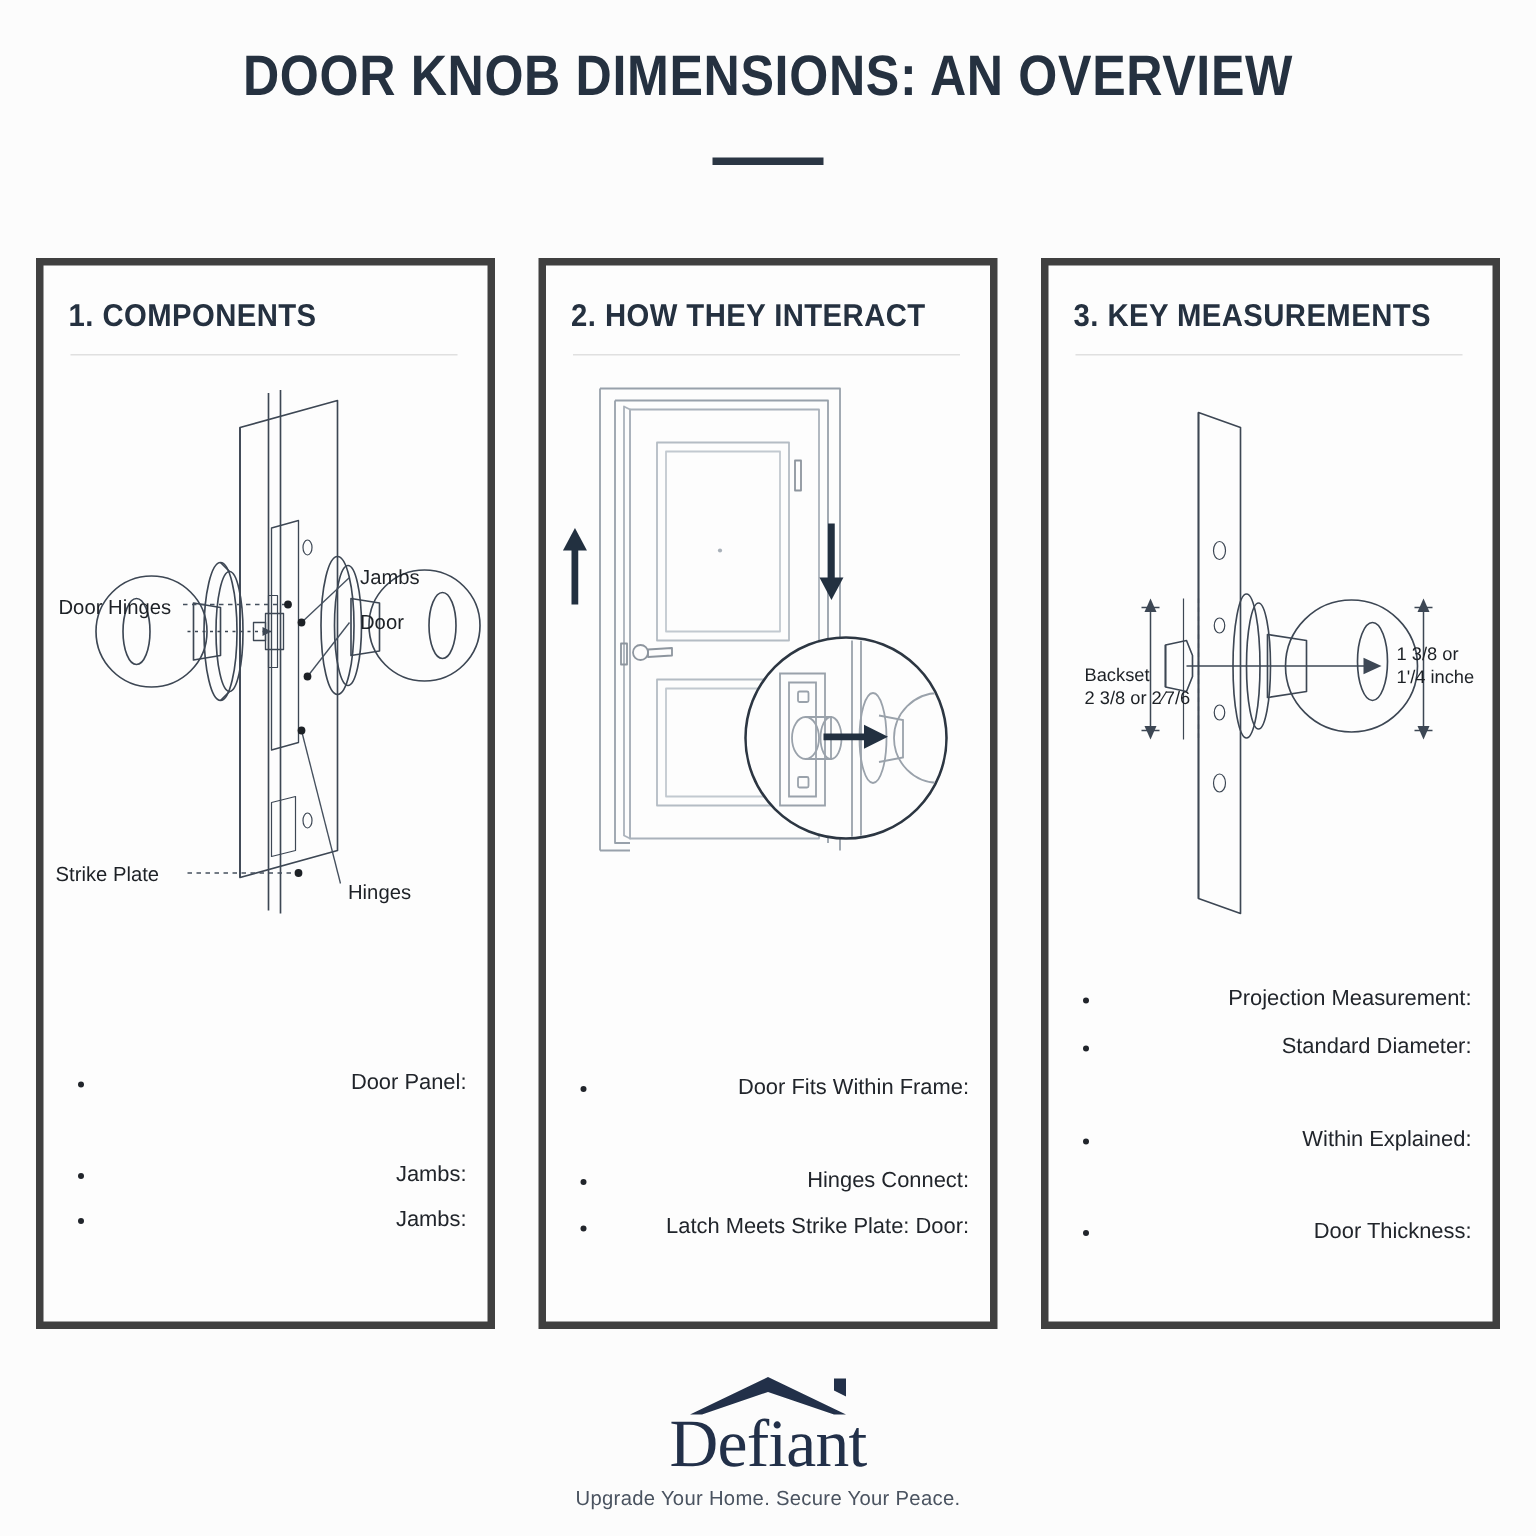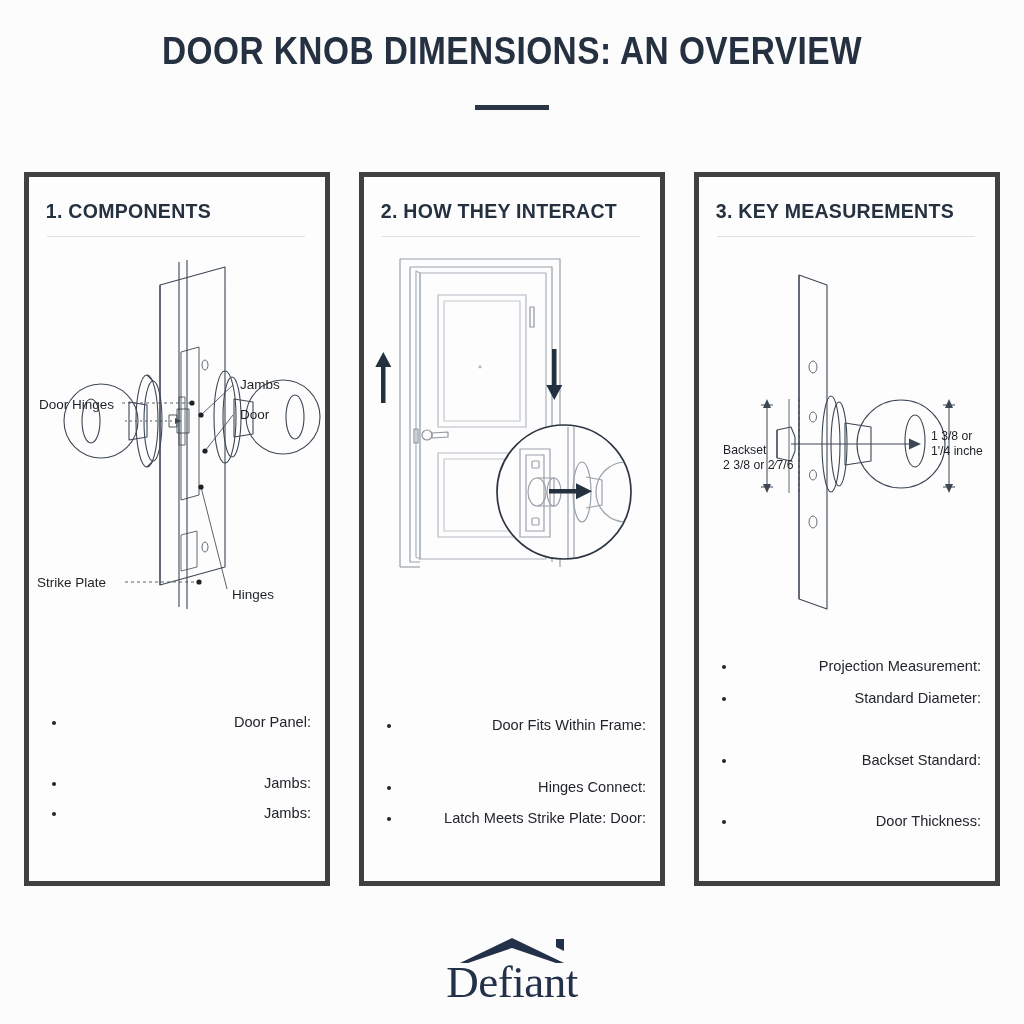--- a/index.html
+++ b/index.html
@@ -357,28 +357,29 @@
 
         <span class="mlabel" style="left:232px; top:192px;">
           <span>1 3/8 or</span><br>
           <span>1'/4 inche</span>
         </span>
       </div>
 
       <ul class="bullets" style="bottom:50px;">
         <li style="margin-bottom:13px;"><span>Projection Measurement:</span></li>
         <li style="margin-bottom:43px;"><span>Standard Diameter:</span></li>
-        <li style="margin-bottom:43px;"><span>Backset Standard:</span></li>
+        <li style="margin-bottom:43px;"><span>Within Explained:</span></li>
         <li><span>Door Thickness:</span></li>
       </ul>
     </div>
 
   </div>
 
   <div id="footer">
     <svg id="logo-roof" width="120" height="30" viewBox="0 0 120 30">
       <path d="M8 28 L60 3 L112 28 L104 28 L60 13 L16 28 Z" fill="#223049"></path>
       <path d="M104 4 L112 4 L112 16 L104 12 Z" fill="#223049"></path>
     </svg>
     <div id="logo-word">Defiant</div>
+    <div id="logo-tag">Upgrade Your Home. Secure Your Peace.</div>
   </div>
 
 </div>
 
 </body></html>

